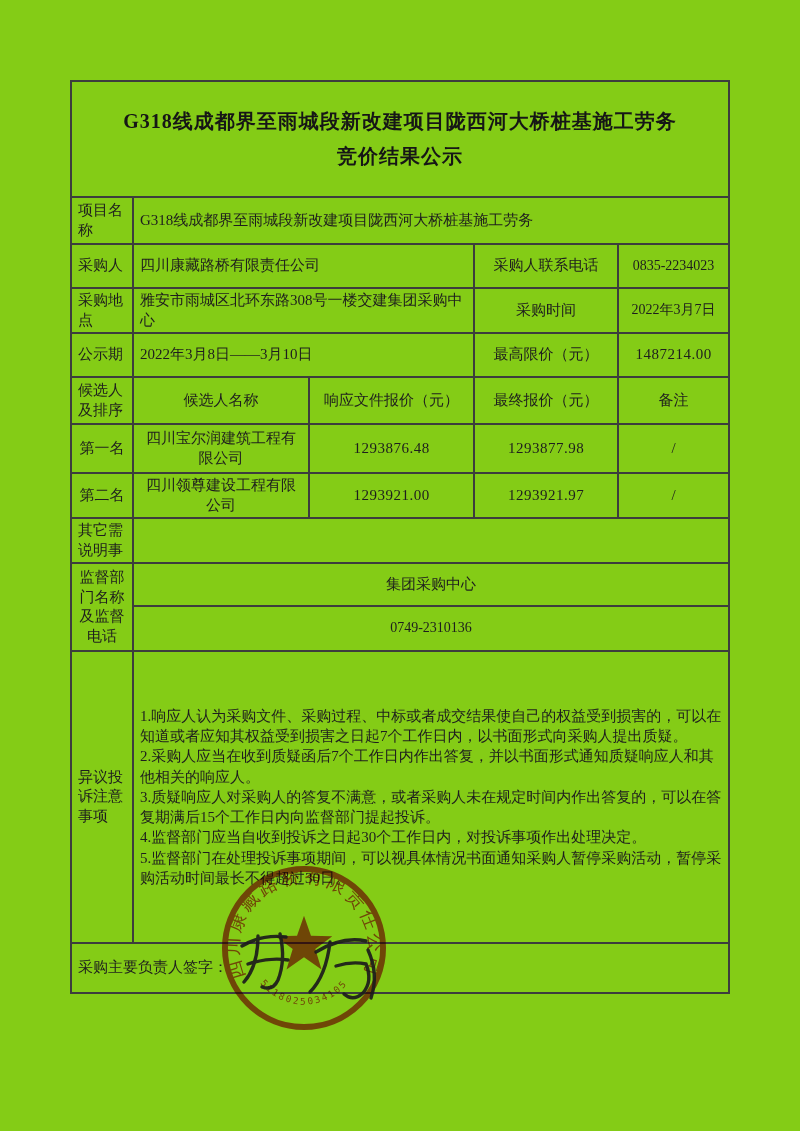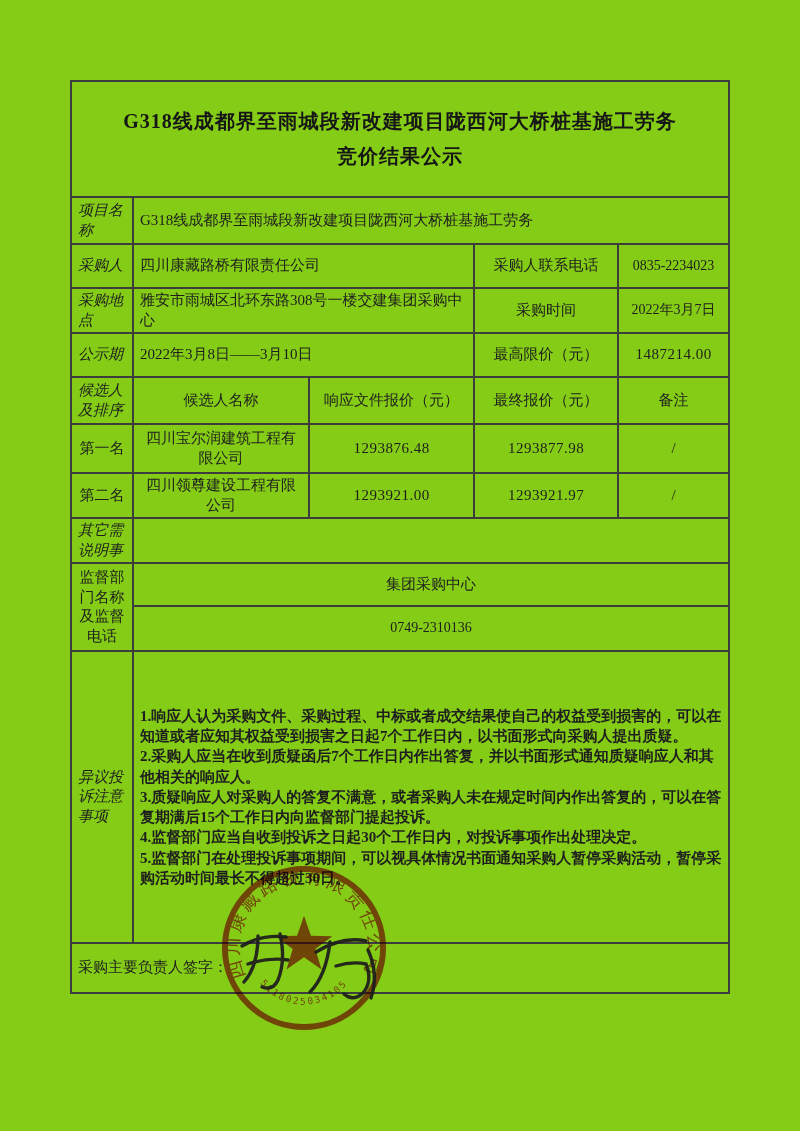--- a/index.html
+++ b/index.html
@@ -18,27 +18,27 @@
   }
   table.doc td{
     border:2px solid #3d3d3d;
     vertical-align:middle;
     padding:2px 6px;
     font-size:15px;line-height:1.3;
     word-break:break-all;
   }
   td.title-cell{text-align:center;}
   .title-line{font-size:20px;font-weight:700;letter-spacing:1px;line-height:1.75;color:#161616;}
-  td.lbl{padding:2px 4px;font-size:15px;font-style:italic;}
+  td.lbl{padding:2px 4px;font-size:15px;}
   td.lbl-c{text-align:center;padding:2px 3px;font-size:15px;}
   td.ctr{text-align:center;}
   td.num{text-align:center;font-size:13.5px;letter-spacing:.5px;font-family:"Liberation Serif","DejaVu Serif",serif;}
   td.co-name{text-align:center;font-size:13px;padding:2px 3px;border-radius:15px;}
   td.rank{text-align:center;font-size:14px;}
-  td.notice-cell{padding:0 10px 0 6px;font-weight:bold;}
+  td.notice-cell{padding:0 10px 0 6px;}
   .notice-cell p{margin:0;font-size:15px;line-height:1.35;text-align:left;}
   td.sign-cell{font-size:16px;padding-left:6px;}
   
   tr.r1{height:116px;} tr.r2{height:47px;} tr.r3{height:44px;} tr.r4{height:44px;margin-left:48px;}
   tr.r5{height:44px;} tr.r6{height:47px;} tr.r7{height:49px;} tr.r8{height:45px;}
   tr.r9{height:35px;} tr.r10{height:43px;} tr.r11{height:45px;} tr.r12{height:292px;}
   tr.r13{height:50px;}
   
   .stamp{
     position:absolute;left:219px;top:863px;width:170px;height:170px;

